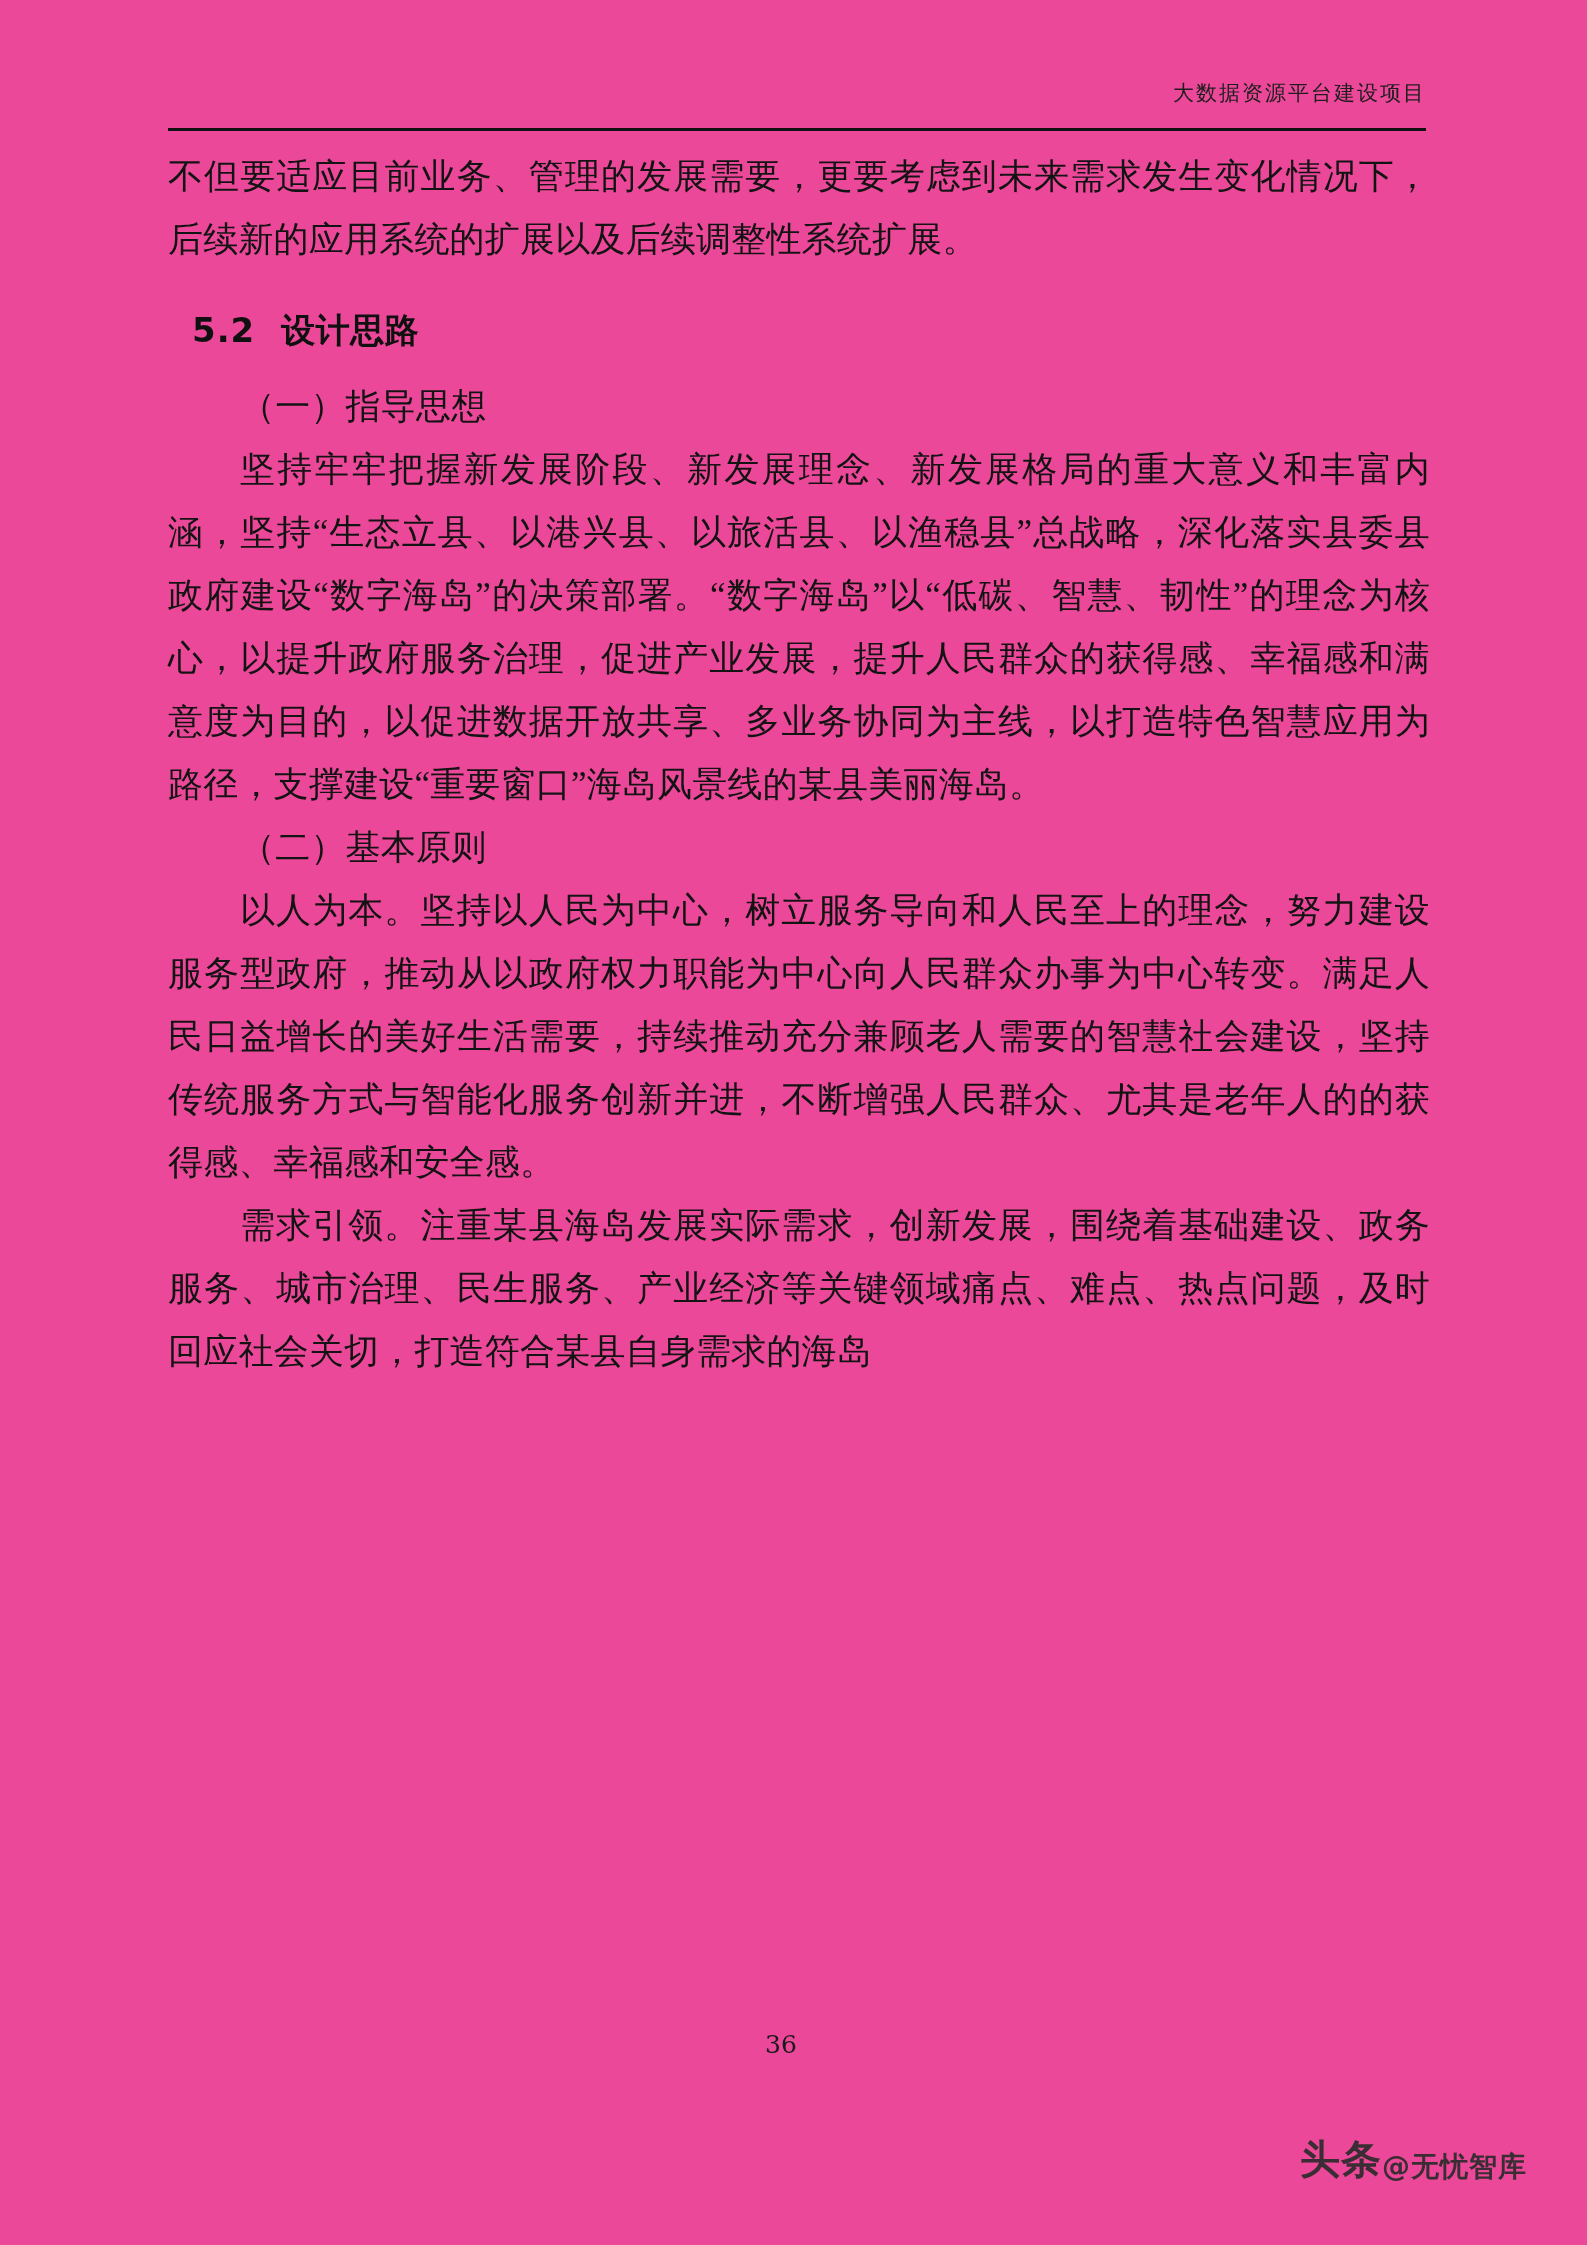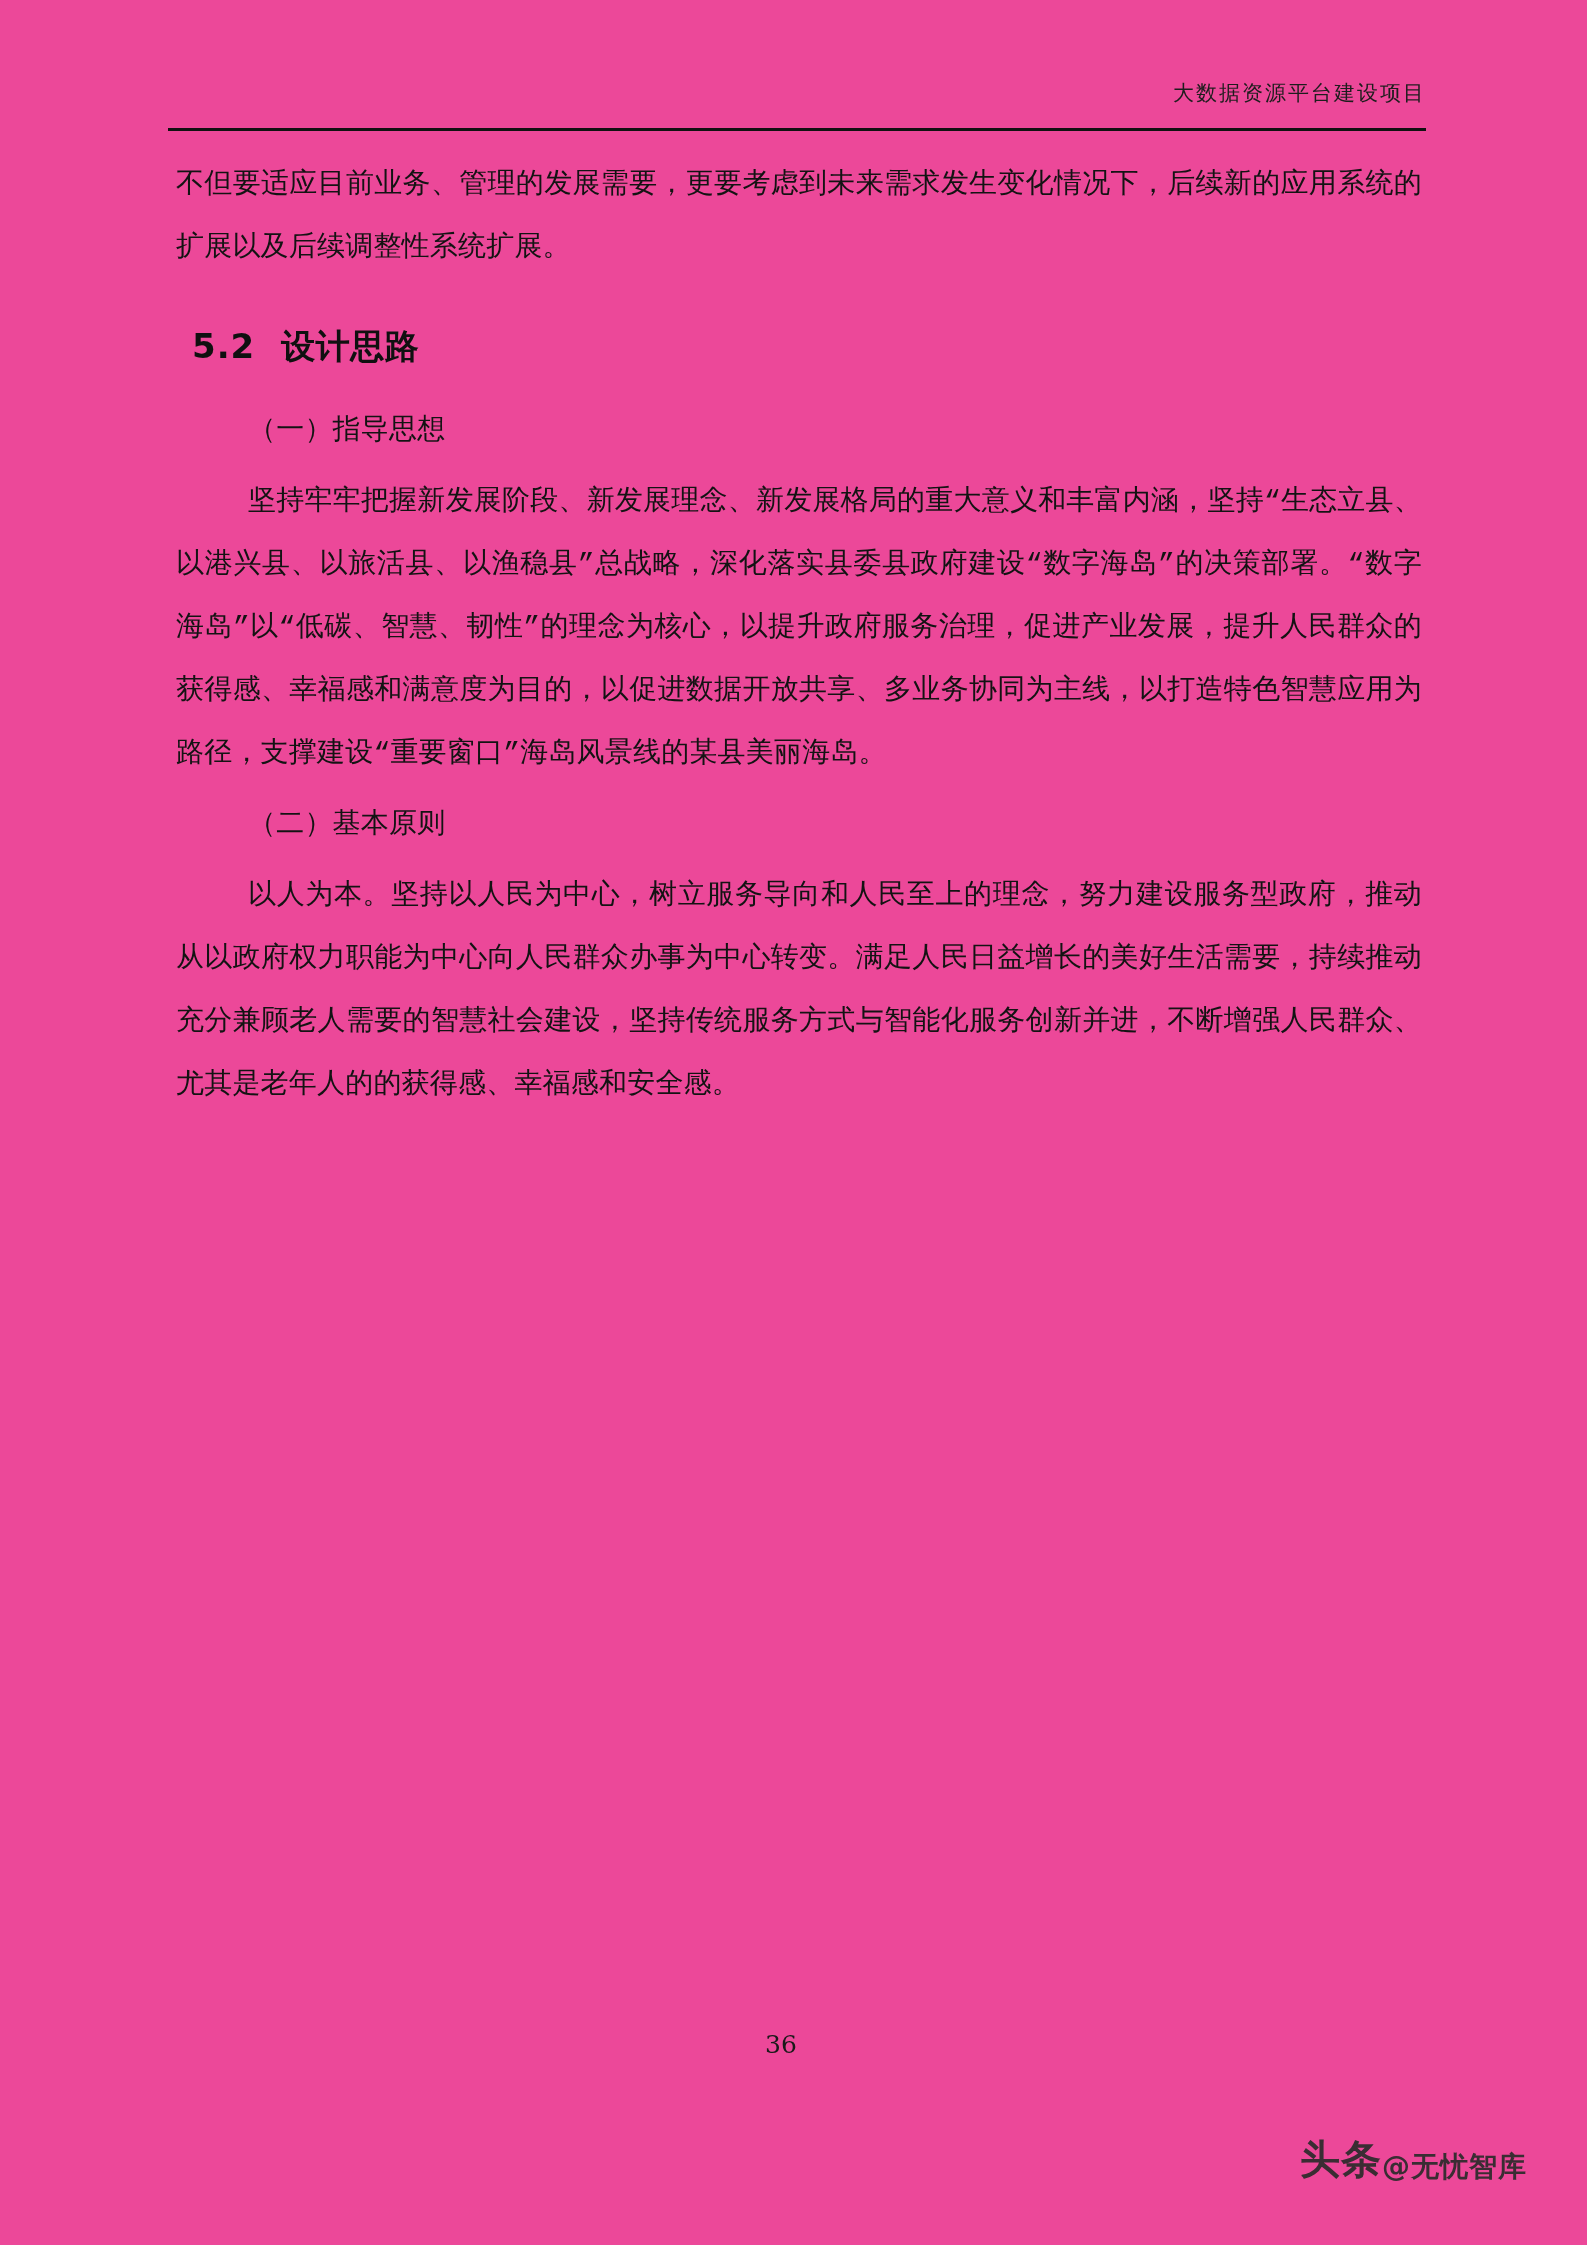--- a/index.html
+++ b/index.html
@@ -54,29 +54,29 @@
 
   
   .content {
     position: absolute;
     left: 168px;
     top: 145px;
     width: 1262px;
   }
 
   p.para {
-    margin: 8px;
-    font-size: 28px;
+    margin: 0;
+    font-size: 35px;
     line-height: 63px;
     letter-spacing: 0.2px;
     text-align: justify;
     text-justify: inter-character;
     text-align-last: left;
     color: #131313;
-    font-family: Liberation Mono, monospace;
+    font-family: Liberation Serif, serif;
     word-break: break-all;
   }
 
   p.indent2 { text-indent: 72px; }
 
   .h2 {
     margin: 0;
     padding-top: 28px;
     font-size: 34px;
     line-height: 62px;
@@ -141,20 +141,21 @@
     <div class="gap-s"></div>
 
     <p class="para indent2">（一）指导思想</p>
 
     <p class="para indent2">坚持牢牢把握新发展阶段、新发展理念、新发展格局的重大意义和丰富内涵，坚持“生态立县、以港兴县、以旅活县、以渔稳县”总战略，深化落实县委县政府建设“数字海岛”的决策部署。“数字海岛”以“低碳、智慧、韧性”的理念为核心，以提升政府服务治理，促进产业发展，提升人民群众的获得感、幸福感和满意度为目的，以促进数据开放共享、多业务协同为主线，以打造特色智慧应用为路径，支撑建设“重要窗口”海岛风景线的某县美丽海岛。</p>
 
     <p class="para indent2">（二）基本原则</p>
 
     <p class="para indent2">以人为本。坚持以人民为中心，树立服务导向和人民至上的理念，努力建设服务型政府，推动从以政府权力职能为中心向人民群众办事为中心转变。满足人民日益增长的美好生活需要，持续推动充分兼顾老人需要的智慧社会建设，坚持传统服务方式与智能化服务创新并进，不断增强人民群众、尤其是老年人的的获得感、幸福感和安全感。</p>
 
+    <p class="para indent2">需求引领。注重某县海岛发展实际需求，创新发展，围绕着基础建设、政务服务、城市治理、民生服务、产业经济等关键领域痛点、难点、热点问题，及时回应社会关切，打造符合某县自身需求的海岛</p>
 
   </div>
 
   <div class="page-number">36</div>
 
   <div class="watermark">
     <span class="wm-brand">头条</span>
     <span class="wm-handle">@无忧智库</span>
   </div>
 

